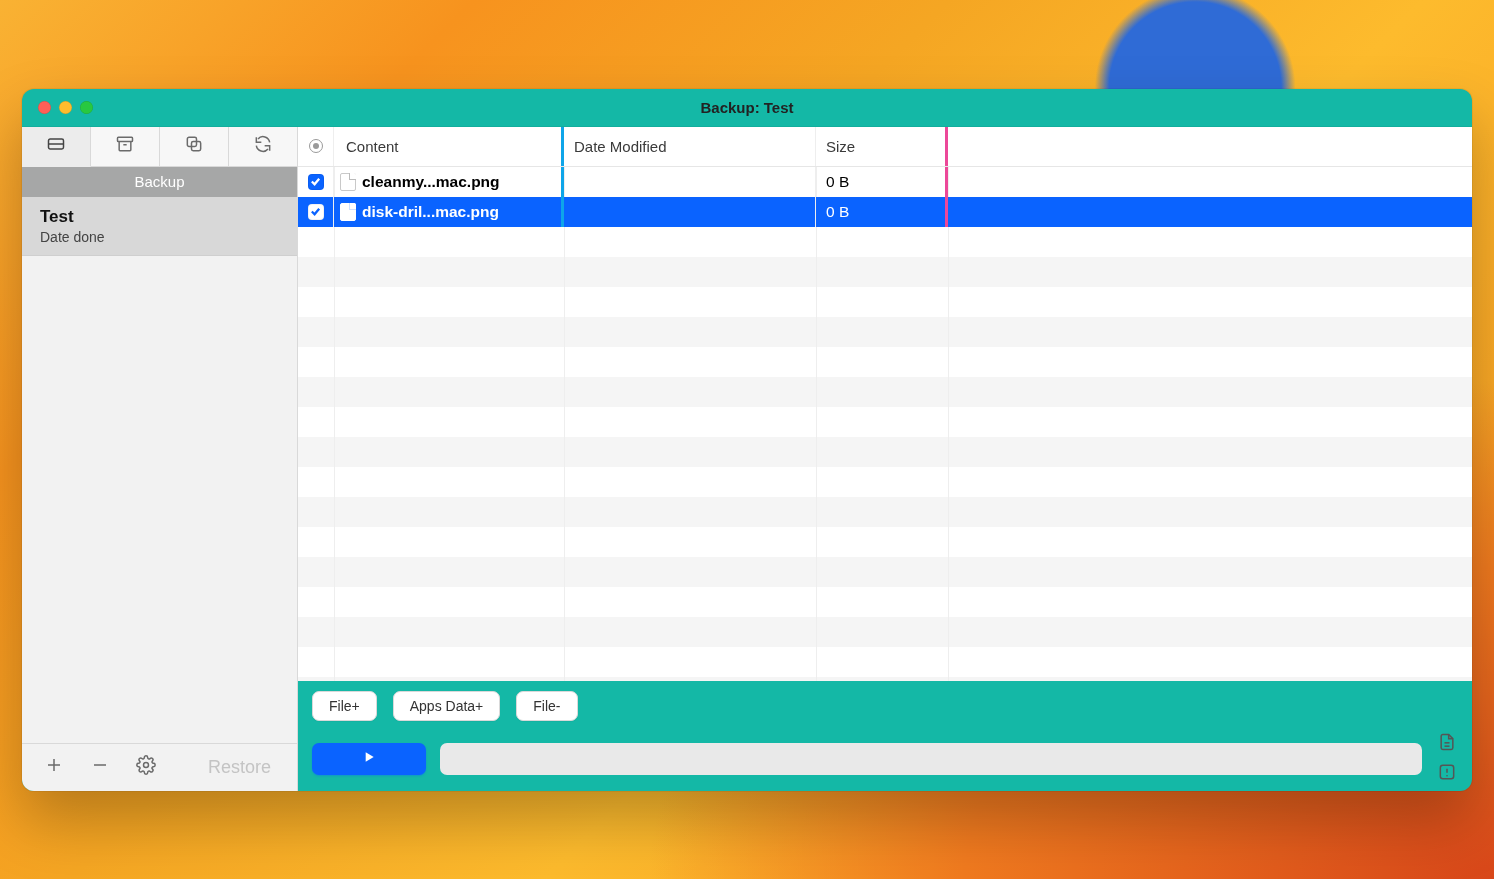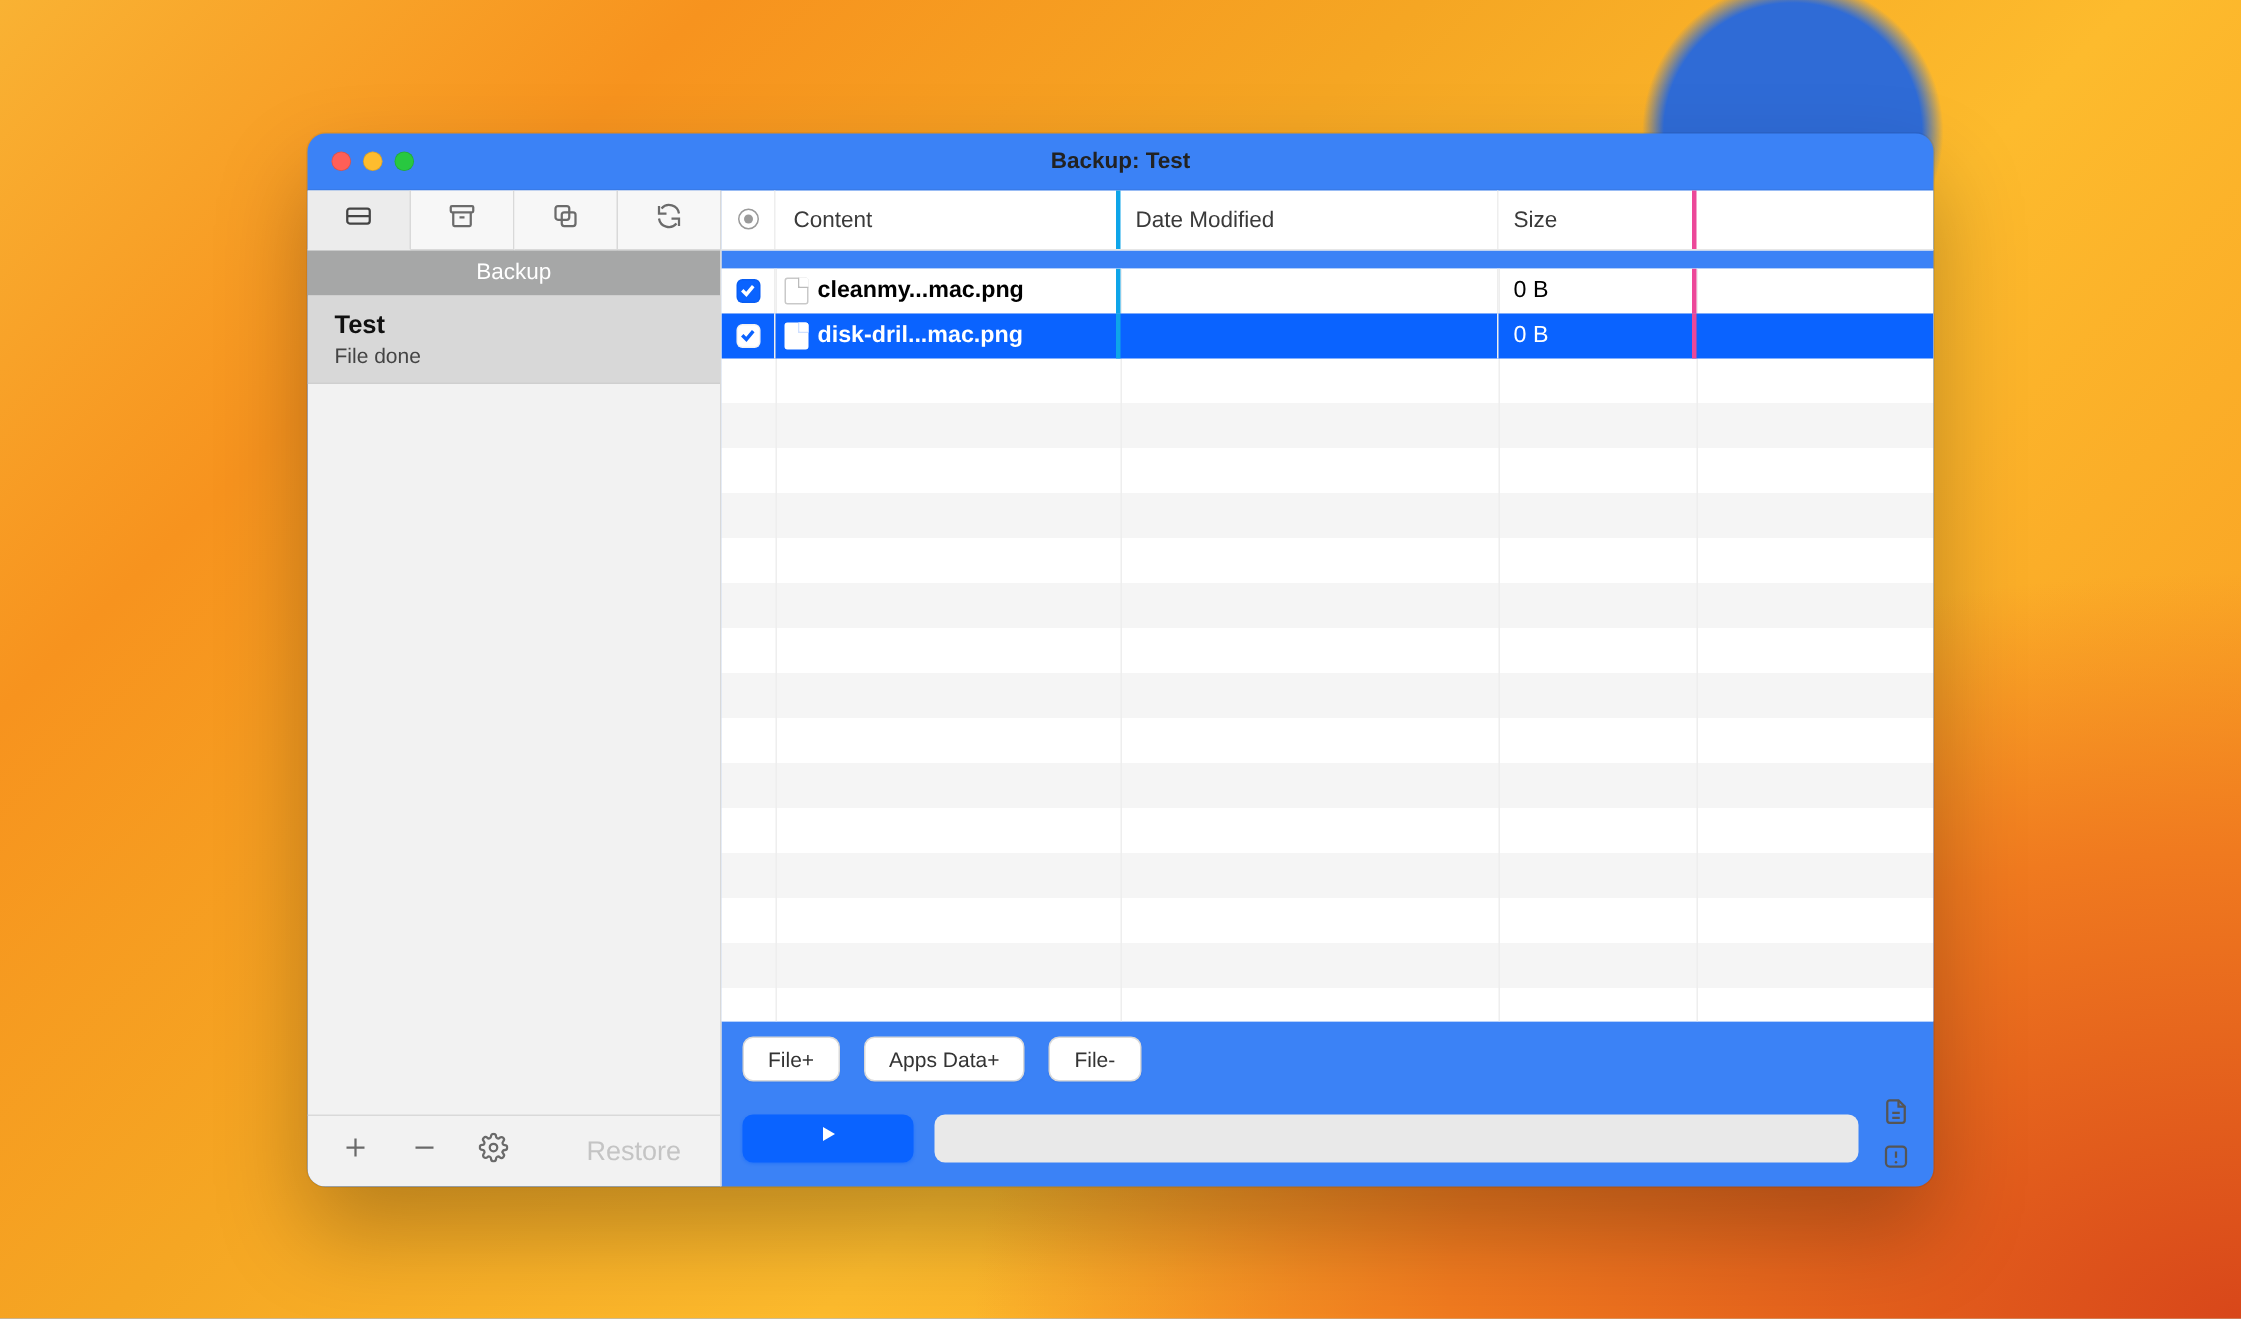--- a/index.html
+++ b/index.html
@@ -6,22 +6,22 @@
   html, body { width: 100%; height: 100%; }
   body {
     font-family: -apple-system, "Helvetica Neue", Arial, sans-serif;
     background: radial-gradient(circle at 80% 10%, #2f6bd6 0%, #2f6bd6 6%, transparent 7%),
                 radial-gradient(ellipse at 100% 100%, #d8471a 0%, #f07a1f 25%, transparent 40%),
                 linear-gradient(135deg, #f9b233 0%, #f7931e 20%, #f5a623 40%, #fdbb2d 60%, #f7931e 100%);
     background-blend-mode: normal;
     display: flex; align-items: center; justify-content: center;
   }
   .window {
-    width: 1084px; height: 702px;
-    background: #3b82f6;
+    width: 1450px; height: 702px;
+    background: #14b8a6;
     border-radius: 12px;
     box-shadow: 0 30px 60px rgba(0,0,0,.25), 0 0 0 1px rgba(0,0,0,.05);
     display: flex; flex-direction: column;
     overflow: hidden;
     position: relative;
   }
   .titlebar {
     height: 38px; flex: 0 0 38px;
     display: flex; align-items: center;
     position: relative;
@@ -67,21 +67,21 @@
   .main { flex:1; display:flex; flex-direction:column; min-width:0;}
   .table-head{
     height:40px; display:flex; align-items:stretch;
     border-bottom:1px solid #e6e6e6; font-size:15px; color:#3a3a3a; background:#fff;
   }
   .col-cb{ flex:0 0 36px; display:flex; align-items:center; justify-content:center; border-right:1px solid #eee;}
   .col-content{ flex:0 0 230px; border-right:3px solid #0ea5e9; display:flex; align-items:center; padding-left:12px;}
   .col-date{ flex:0 0 252px; border-right:1px solid #eee; display:flex; align-items:center; padding-left:10px;}
   .col-size{ flex:0 0 132px; border-right:3px solid #ec4899; display:flex; align-items:center; padding-left:10px;}
   .col-rest{ flex:1; display:flex; align-items:center;}
-  .table-body{ flex:1; overflow:auto; background:#fff; position:relative;margin-top:12px;}
+  .table-body{ flex:1; overflow:auto; background:#fff; position:relative;}
   .stripes{
     position:absolute; inset:0;
     background: repeating-linear-gradient(#ffffff 0 30px, #f5f5f5 30px 60px);
     z-index:0;
   }
   .grid-lines{
     position:absolute; inset:0; z-index:1; pointer-events:none;
   }
   .grid-lines div{ position:absolute; top:0; bottom:0; width:1px; background:#eee;}
   .rows{ position:relative; z-index:2;}
@@ -177,21 +177,21 @@
                 <path d="M20 10A8 8 0 0 0 6 6"></path>
                 <path d="M4 14a8 8 0 0 0 14 4"></path>
               </svg>
           </span>
         </div>
       </div>
       <div class="sb-header">Backup</div>
       <div class="sb-list">
         <div class="sb-item">
           <div class="name">Test</div>
-          <div class="sub">File done</div>
+          <div class="sub">Date done</div>
         </div>
       </div>
       <div class="sb-footer">
         <div class="btn">
           <span><svg width="18" height="18" viewBox="0 0 24 24" stroke="currentColor" stroke-width="2">
                 <line x1="12" y1="4" x2="12" y2="20"></line>
                 <line x1="4" y1="12" x2="20" y2="12"></line>
               </svg></span>
         </div>
         <div class="btn">

